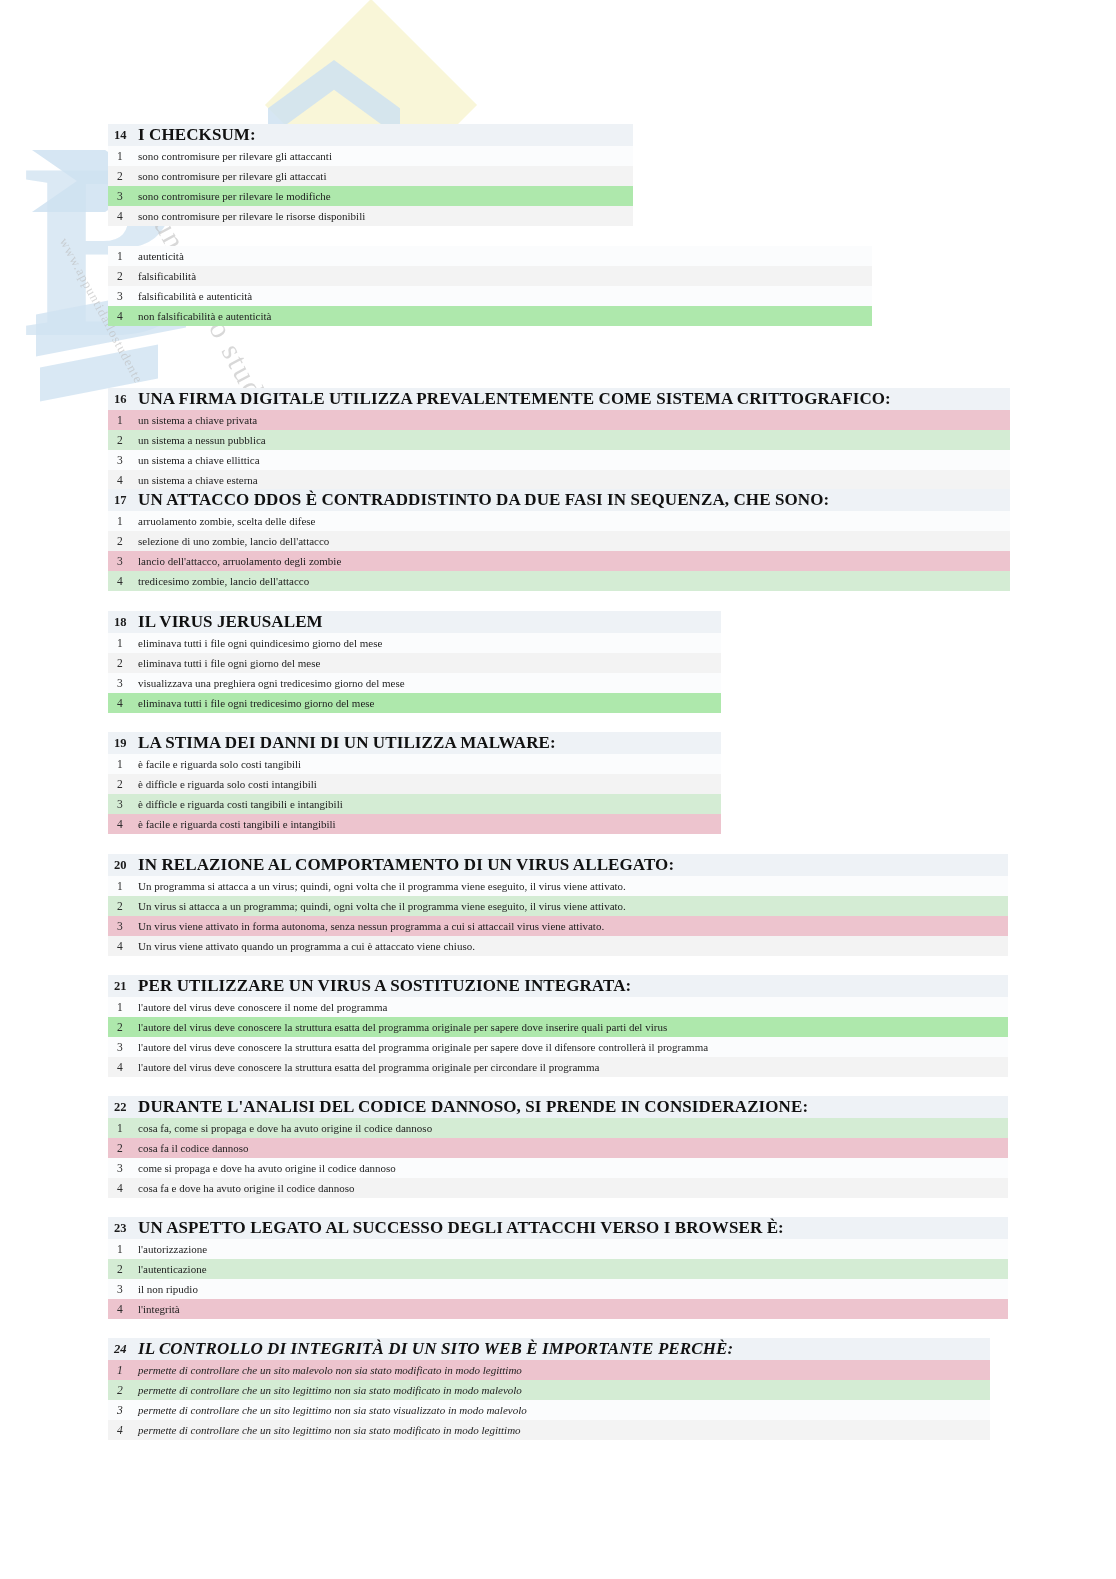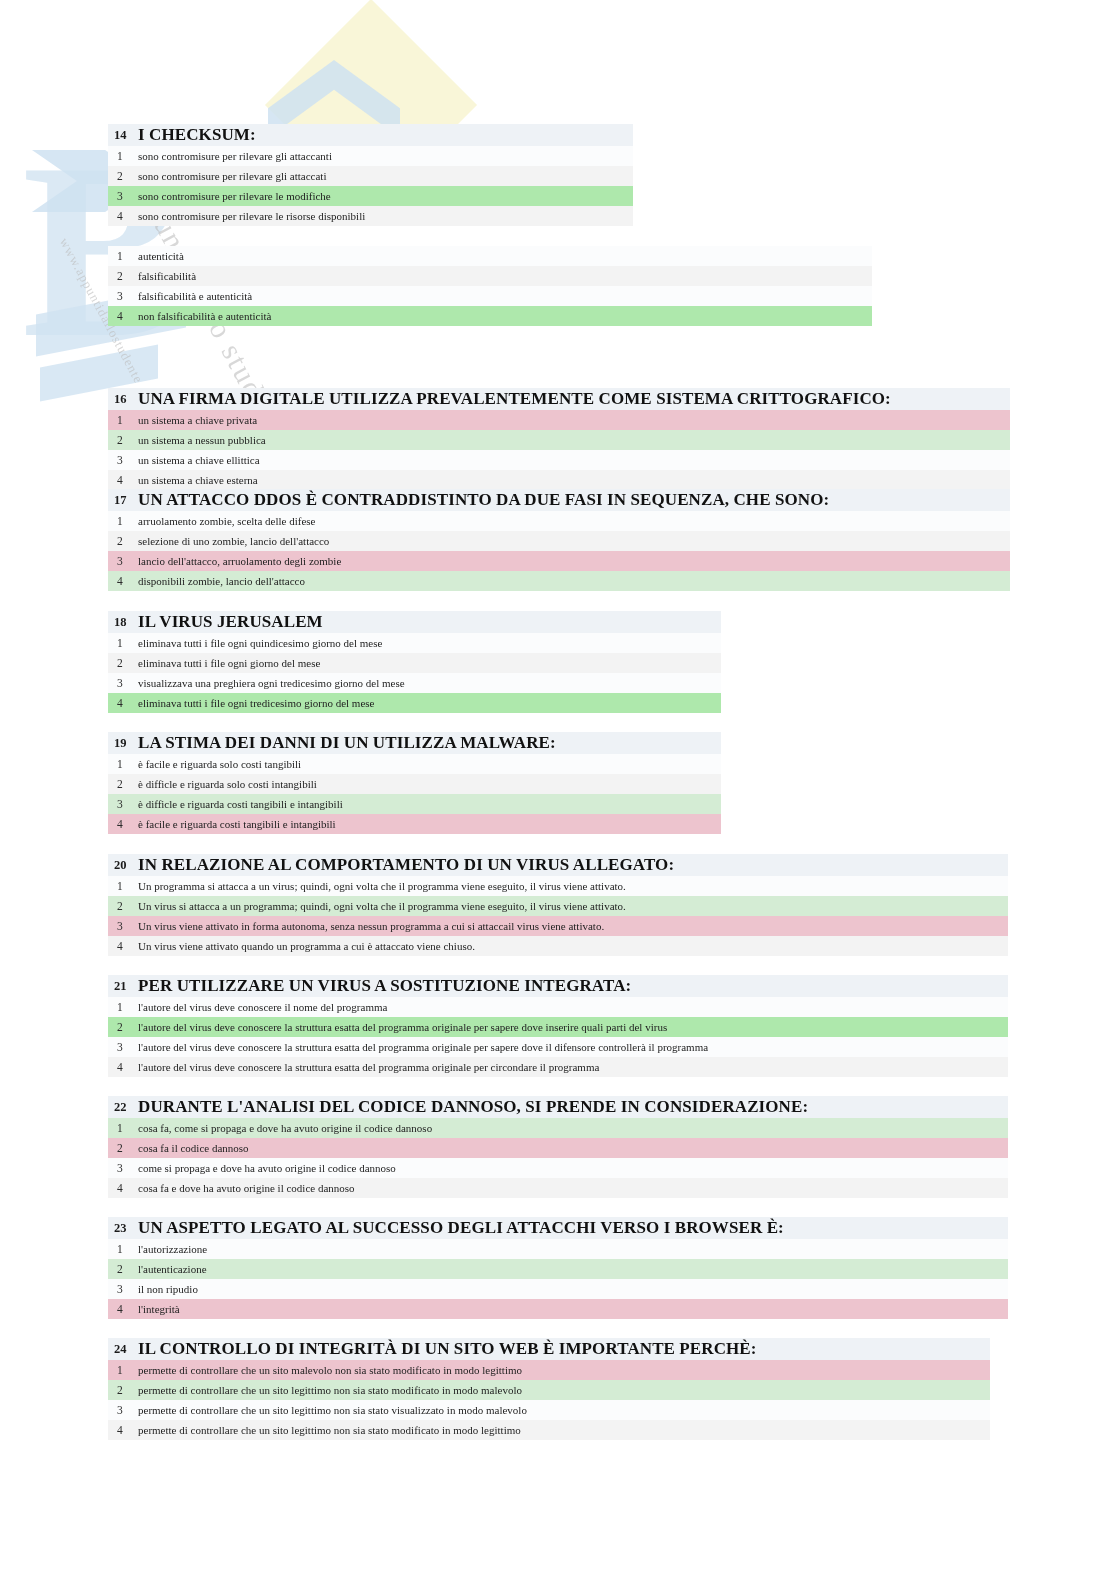--- a/index.html
+++ b/index.html
@@ -235,21 +235,21 @@
         <div class="orow bg-b">
           <span class="onum">2</span>
           <span class="otext">selezione di uno zombie, lancio dell'attacco</span>
         </div>
         <div class="orow bg-pink">
           <span class="onum">3</span>
           <span class="otext">lancio dell'attacco, arruolamento degli zombie</span>
         </div>
         <div class="orow bg-green2">
           <span class="onum">4</span>
-          <span class="otext">disponibili zombie, lancio dell'attacco</span>
+          <span class="otext">tredicesimo zombie, lancio dell'attacco</span>
         </div>
       </div>
       <div class="quiz qblock" style="top: 595px; width: 613px;">
         <div class="qhead">
           <span class="qnum">18</span>
           <span class="qtitle">IL VIRUS JERUSALEM</span>
         </div>
         <div class="orow bg-a">
           <span class="onum">1</span>
           <span class="otext">eliminava tutti i file ogni quindicesimo giorno del mese</span>
@@ -370,21 +370,21 @@
         </div>
         <div class="orow bg-a">
           <span class="onum">3</span>
           <span class="otext">il non ripudio</span>
         </div>
         <div class="orow bg-pink">
           <span class="onum">4</span>
           <span class="otext">l'integrità</span>
         </div>
       </div>
-      <div class="quiz qblock" style="top: 1322px; width: 882px;">
+      <div class="quiz qblock" style="top: 1322px; width: 882px; font-style: italic;">
         <div class="qhead">
           <span class="qnum">24</span>
           <span class="qtitle">IL CONTROLLO DI INTEGRITÀ DI UN SITO WEB È IMPORTANTE PERCHÈ:</span>
         </div>
         <div class="orow bg-pink">
           <span class="onum">1</span>
           <span class="otext">permette di controllare che un sito malevolo non sia stato modificato in modo legittimo</span>
         </div>
         <div class="orow bg-green2">
           <span class="onum">2</span>

